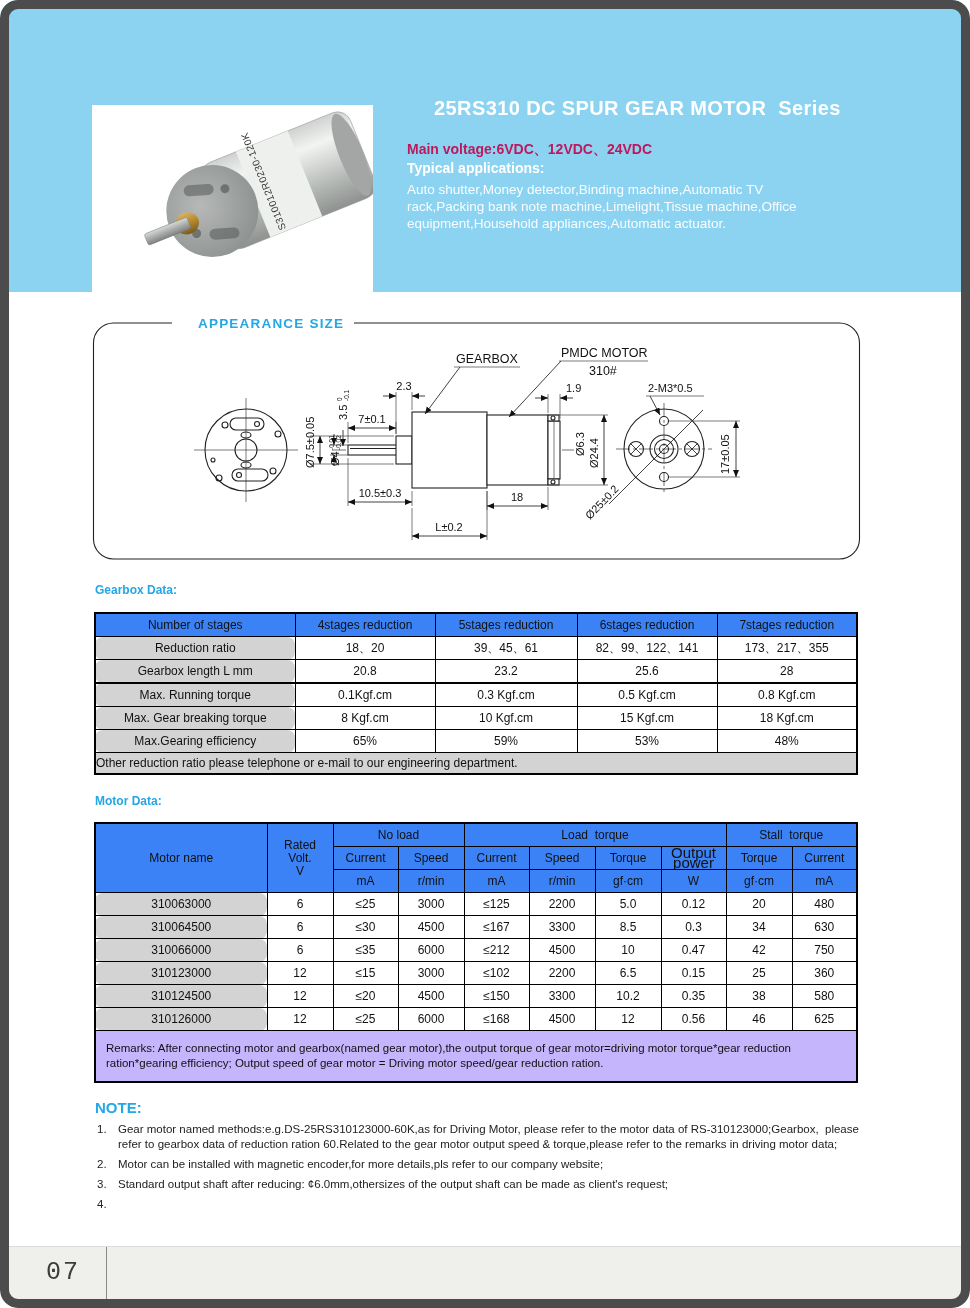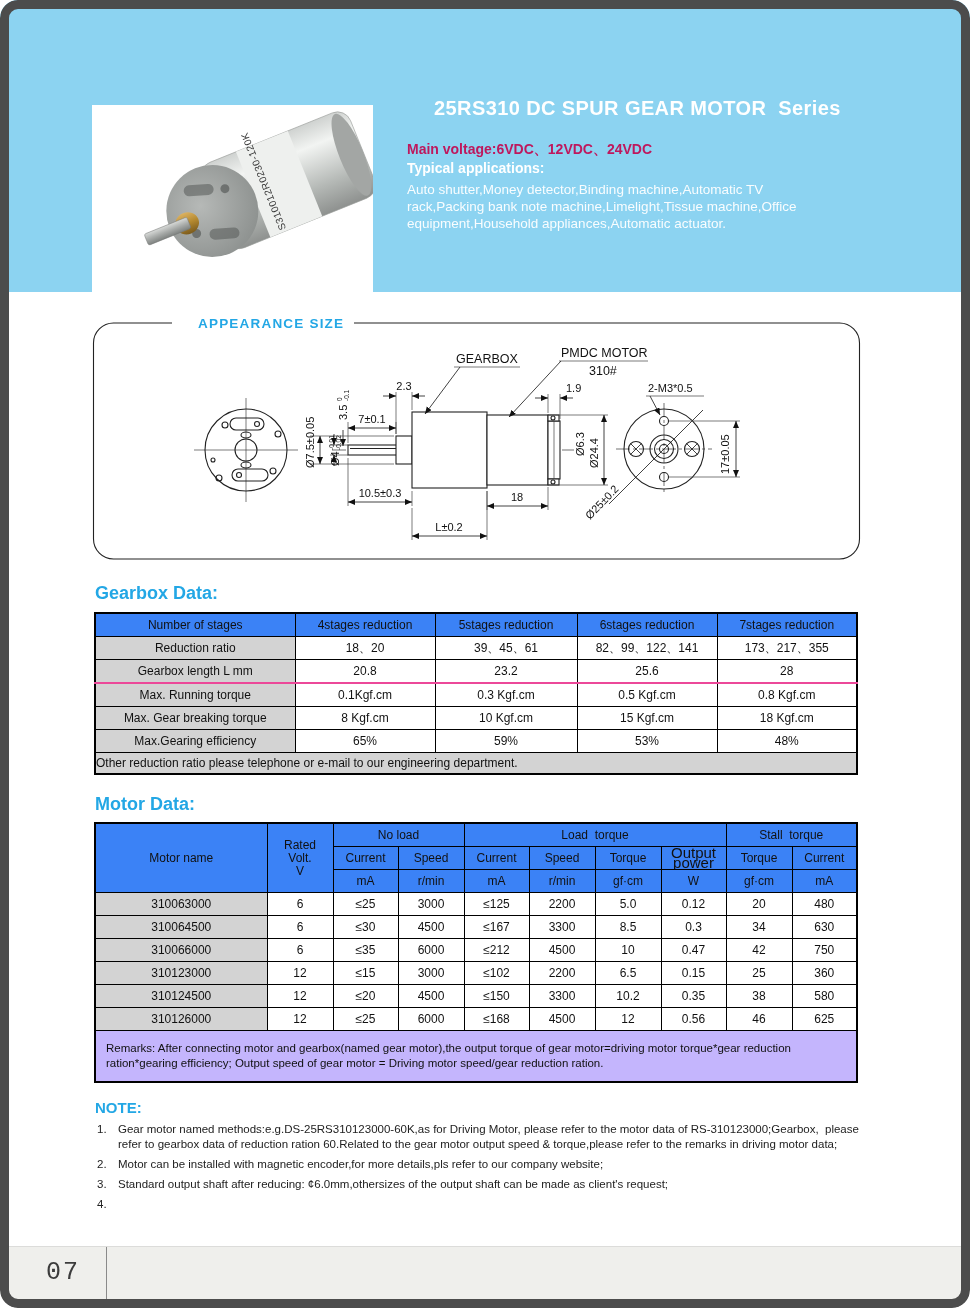--- a/index.html
+++ b/index.html
@@ -13,44 +13,44 @@
   .banner { position:absolute; left:0; top:0; width:970px; height:292px; background:#8cd3f1; }
   .photo  { position:absolute; left:92px; top:105px; width:281px; height:187px; background:#fff; }
   .title  { position:absolute; left:434px; top:97px; color:#fff; font-size:20px; font-weight:bold;
             letter-spacing:.4px; white-space:pre; }
   .voltage{ position:absolute; left:407px; top:141px; color:#be185d; font-size:14px; font-weight:bold; white-space:pre; }
   .apps-label{ position:absolute; left:407px; top:160px; color:#fff; font-size:14px; font-weight:bold; }
   .apps-text { position:absolute; left:407px; top:181px; width:437px; color:rgba(255,255,255,.95);
                font-size:13.5px; line-height:17px; }
 
   
-  .sec-h { position:absolute; color:#23a7e5; font-weight:bold; font-size:18px; }
+  .sec-h { position:absolute; color:#23a7e5; font-weight:bold; font-size:12px; }
 
   
   .drawing { position:absolute; left:92px; top:308px; width:770px; height:256px; }
   .s   { fill:none; stroke:#222; stroke-width:1.1; }
   .sf  { fill:#fff; stroke:#222; stroke-width:1.1; }
   .ext { stroke:#444; stroke-width:.7; fill:none; }
   .dim { stroke:#111; stroke-width:.8; fill:none; }
   .cl  { stroke:#333; stroke-width:.7; stroke-dasharray:14 3 3 3; fill:none; }
   .dt  { font-family:"Liberation Sans",sans-serif; font-size:11px; fill:#111; }
   .dts { font-size:6.5px; }
   .lb2 { font-family:"Liberation Sans",sans-serif; font-size:12.5px; fill:#111; }
   .secT{ font-family:"Liberation Sans",sans-serif; font-size:13.5px; font-weight:bold;
          fill:#23a7e5; letter-spacing:1.2px; }
 
   
   table { border-collapse:collapse; table-layout:fixed; position:absolute; left:94px;
           border:2px solid #000; background:#fff; }
   th,td { border:1px solid #000; font-size:12px; color:#111; text-align:center;
           padding:0 2px; height:22px; overflow:hidden; }
   th { background:#3b82f6; font-weight:normal; }
-  td.lbl { background:#d3d3d3; }
+  td.lbl { background:#d3d3d3;border-radius:8px; }
   .gb { top:612px; width:762px; }
-  .gb tr.thick td { border-top:2px solid #ec4899; }
+  .gb tr.thick td { border-top:2px solid #000000; }
   .gb td.foot { background:#d3d3d3; text-align:left; padding-left:0; font-size:12px; height:20px; }
   .mt { top:822px; width:762px; }
   .mt th.pre  { white-space:pre; }
   .mt th.prl  { white-space:pre-line; line-height:13px; }
   .mt th.small{ font-size:15px; line-height:10px; }
   .mt td.remarks { background:#c4b5fd; text-align:left; padding:5px 10px; font-size:11.5px;
                    line-height:15px; height:40px; }
 
   
   .notes { position:absolute; left:97px; top:1122px; width:774px; font-size:11.5px; color:#222; }

